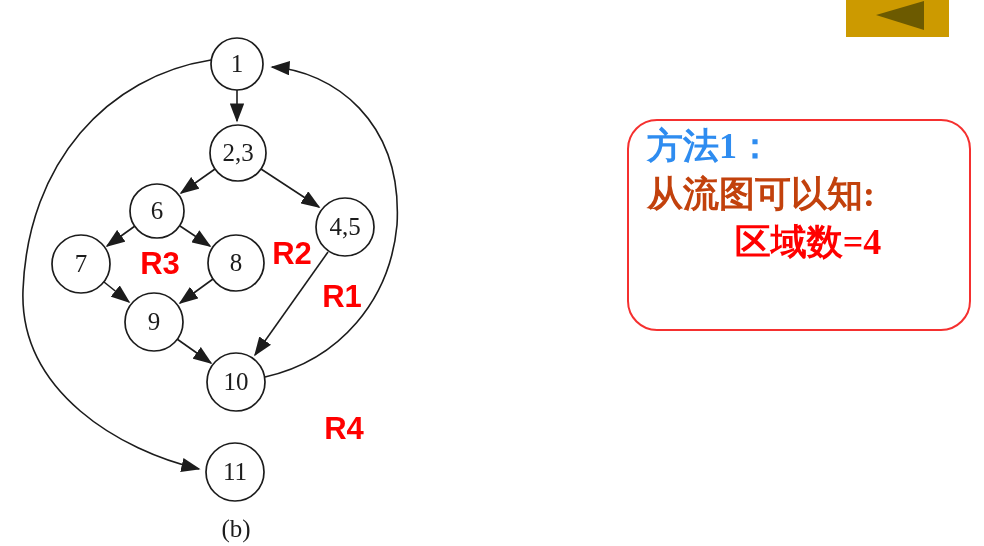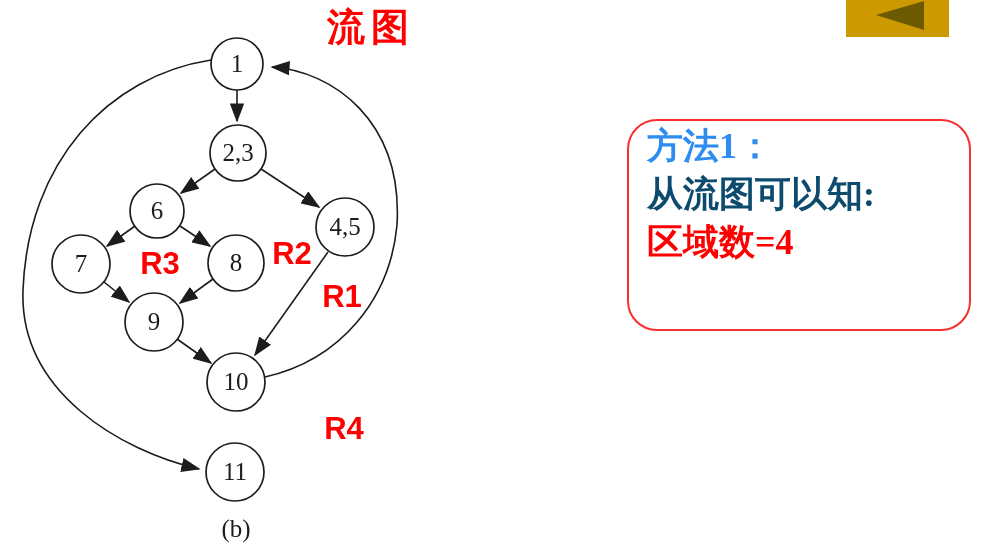--- a/index.html
+++ b/index.html
@@ -36,29 +36,28 @@
   #annotation-box{
     position:absolute;left:627px;top:119px;width:344px;height:212px;
     border:2px solid #f5302f;border-radius:30px;box-sizing:border-box;
     padding:1px 0 0 18px;
   }
   .ann-line{
     font-size:36px;font-weight:bold;line-height:48px;white-space:nowrap;
     font-family:"Liberation Serif", serif;
   }
   .ann-blue{color:#2e8cf0;}
-  .ann-black{color:#0c4a6e;}
-  .ann-red{color:#ff0000;}
+  .ann-black{color:#c2410c;}
+  .ann-red{color:#ff0000;text-align:center;}
 </style>
 </head>
 <body>
 
 <div id="slide">
 
-  <div id="title">流图</div>
 
   <button id="back-btn" aria-label="back">
     <svg width="103" height="37" viewBox="0 0 103 37">
       <polygon points="30,15 78,1 78,30" fill="#6c5a00"></polygon>
     </svg>
   </button>
 
   <svg id="graph" width="480" height="546" viewBox="0 0 480 546">
     <defs>
       <marker id="arrow" viewBox="0 0 12 9" refX="11" refY="4.5" markerWidth="12" markerHeight="9" orient="auto-start-reverse">

